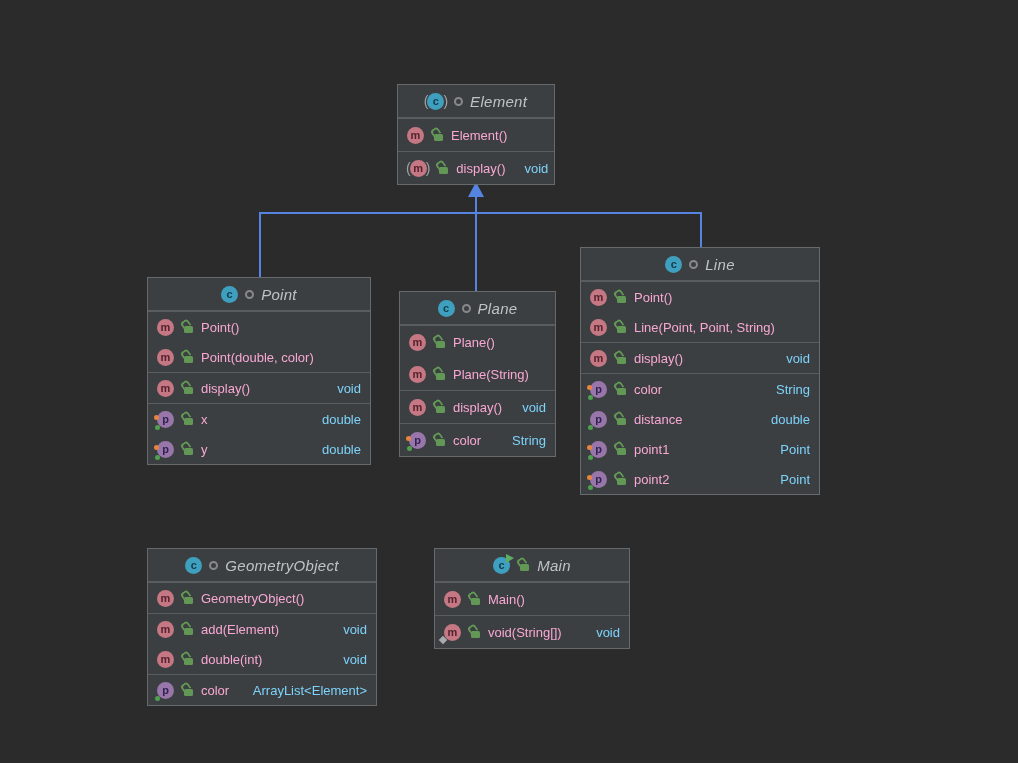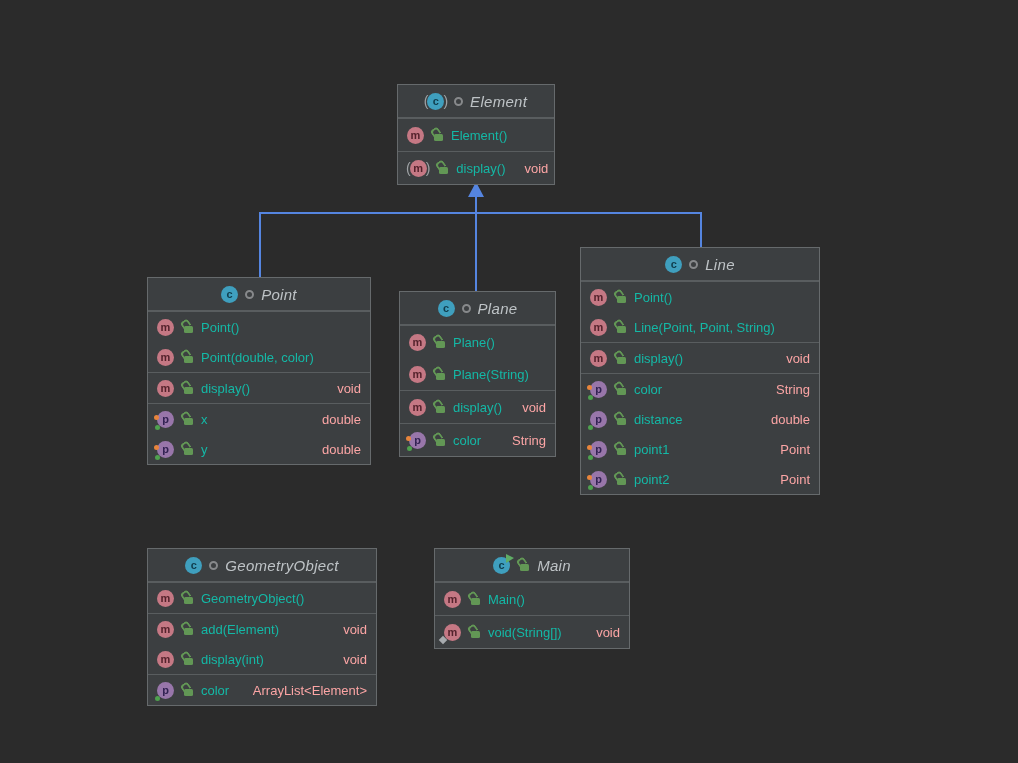--- a/index.html
+++ b/index.html
@@ -15,22 +15,22 @@
   .uml-header{
     height:33px;display:flex;align-items:center;justify-content:center;gap:7px;
     font-size:15px;color:#bec3c6;border-bottom:1px solid #595d5f;box-sizing:border-box;
   }
   .sec{border-top:1px solid #595d5f;}
   .sec:first-of-type{border-top:none;}
   .uml-row{
     height:var(--rh,30px);display:flex;align-items:center;gap:7px;
     padding:0 9px;box-sizing:border-box;white-space:nowrap;
   }
-  .mlabel{color:#14b8a6;}
-  .mtype{margin-left:auto;padding-left:12px;color:#fca5a5;}
+  .mlabel{color:#f9a8d4;}
+  .mtype{margin-left:auto;padding-left:12px;color:#7dd3fc;}
   .title{letter-spacing:.3px;font-style:italic;}
   
   .icwrap{display:inline-flex;align-items:center;}
   .ic{
     width:17px;height:17px;border-radius:50%;flex:0 0 auto;position:relative;
     display:inline-flex;align-items:center;justify-content:center;
     font-size:11px;font-weight:bold;line-height:1;
   }
   .ic-class{background:#3f9fbe;color:#103d4d;}
   .ic-method{background:#c57884;color:#54222c;}
@@ -332,21 +332,21 @@
           </span>
         <span class="lock"></span>
         <span class="mlabel">add(Element)</span>
         <span class="mtype">void</span>
       </div>
       <div class="uml-row">
         <span class="ic ic-method">
             <span>m</span>
           </span>
         <span class="lock"></span>
-        <span class="mlabel">display(int)</span>
+        <span class="mlabel">double(int)</span>
         <span class="mtype">void</span>
       </div>
     </div>
     <div class="sec">
       <div class="uml-row">
         <span class="ic ic-field">
             <span>p</span>
             <i class="dot dot-green"></i>
           </span>
         <span class="lock"></span>

